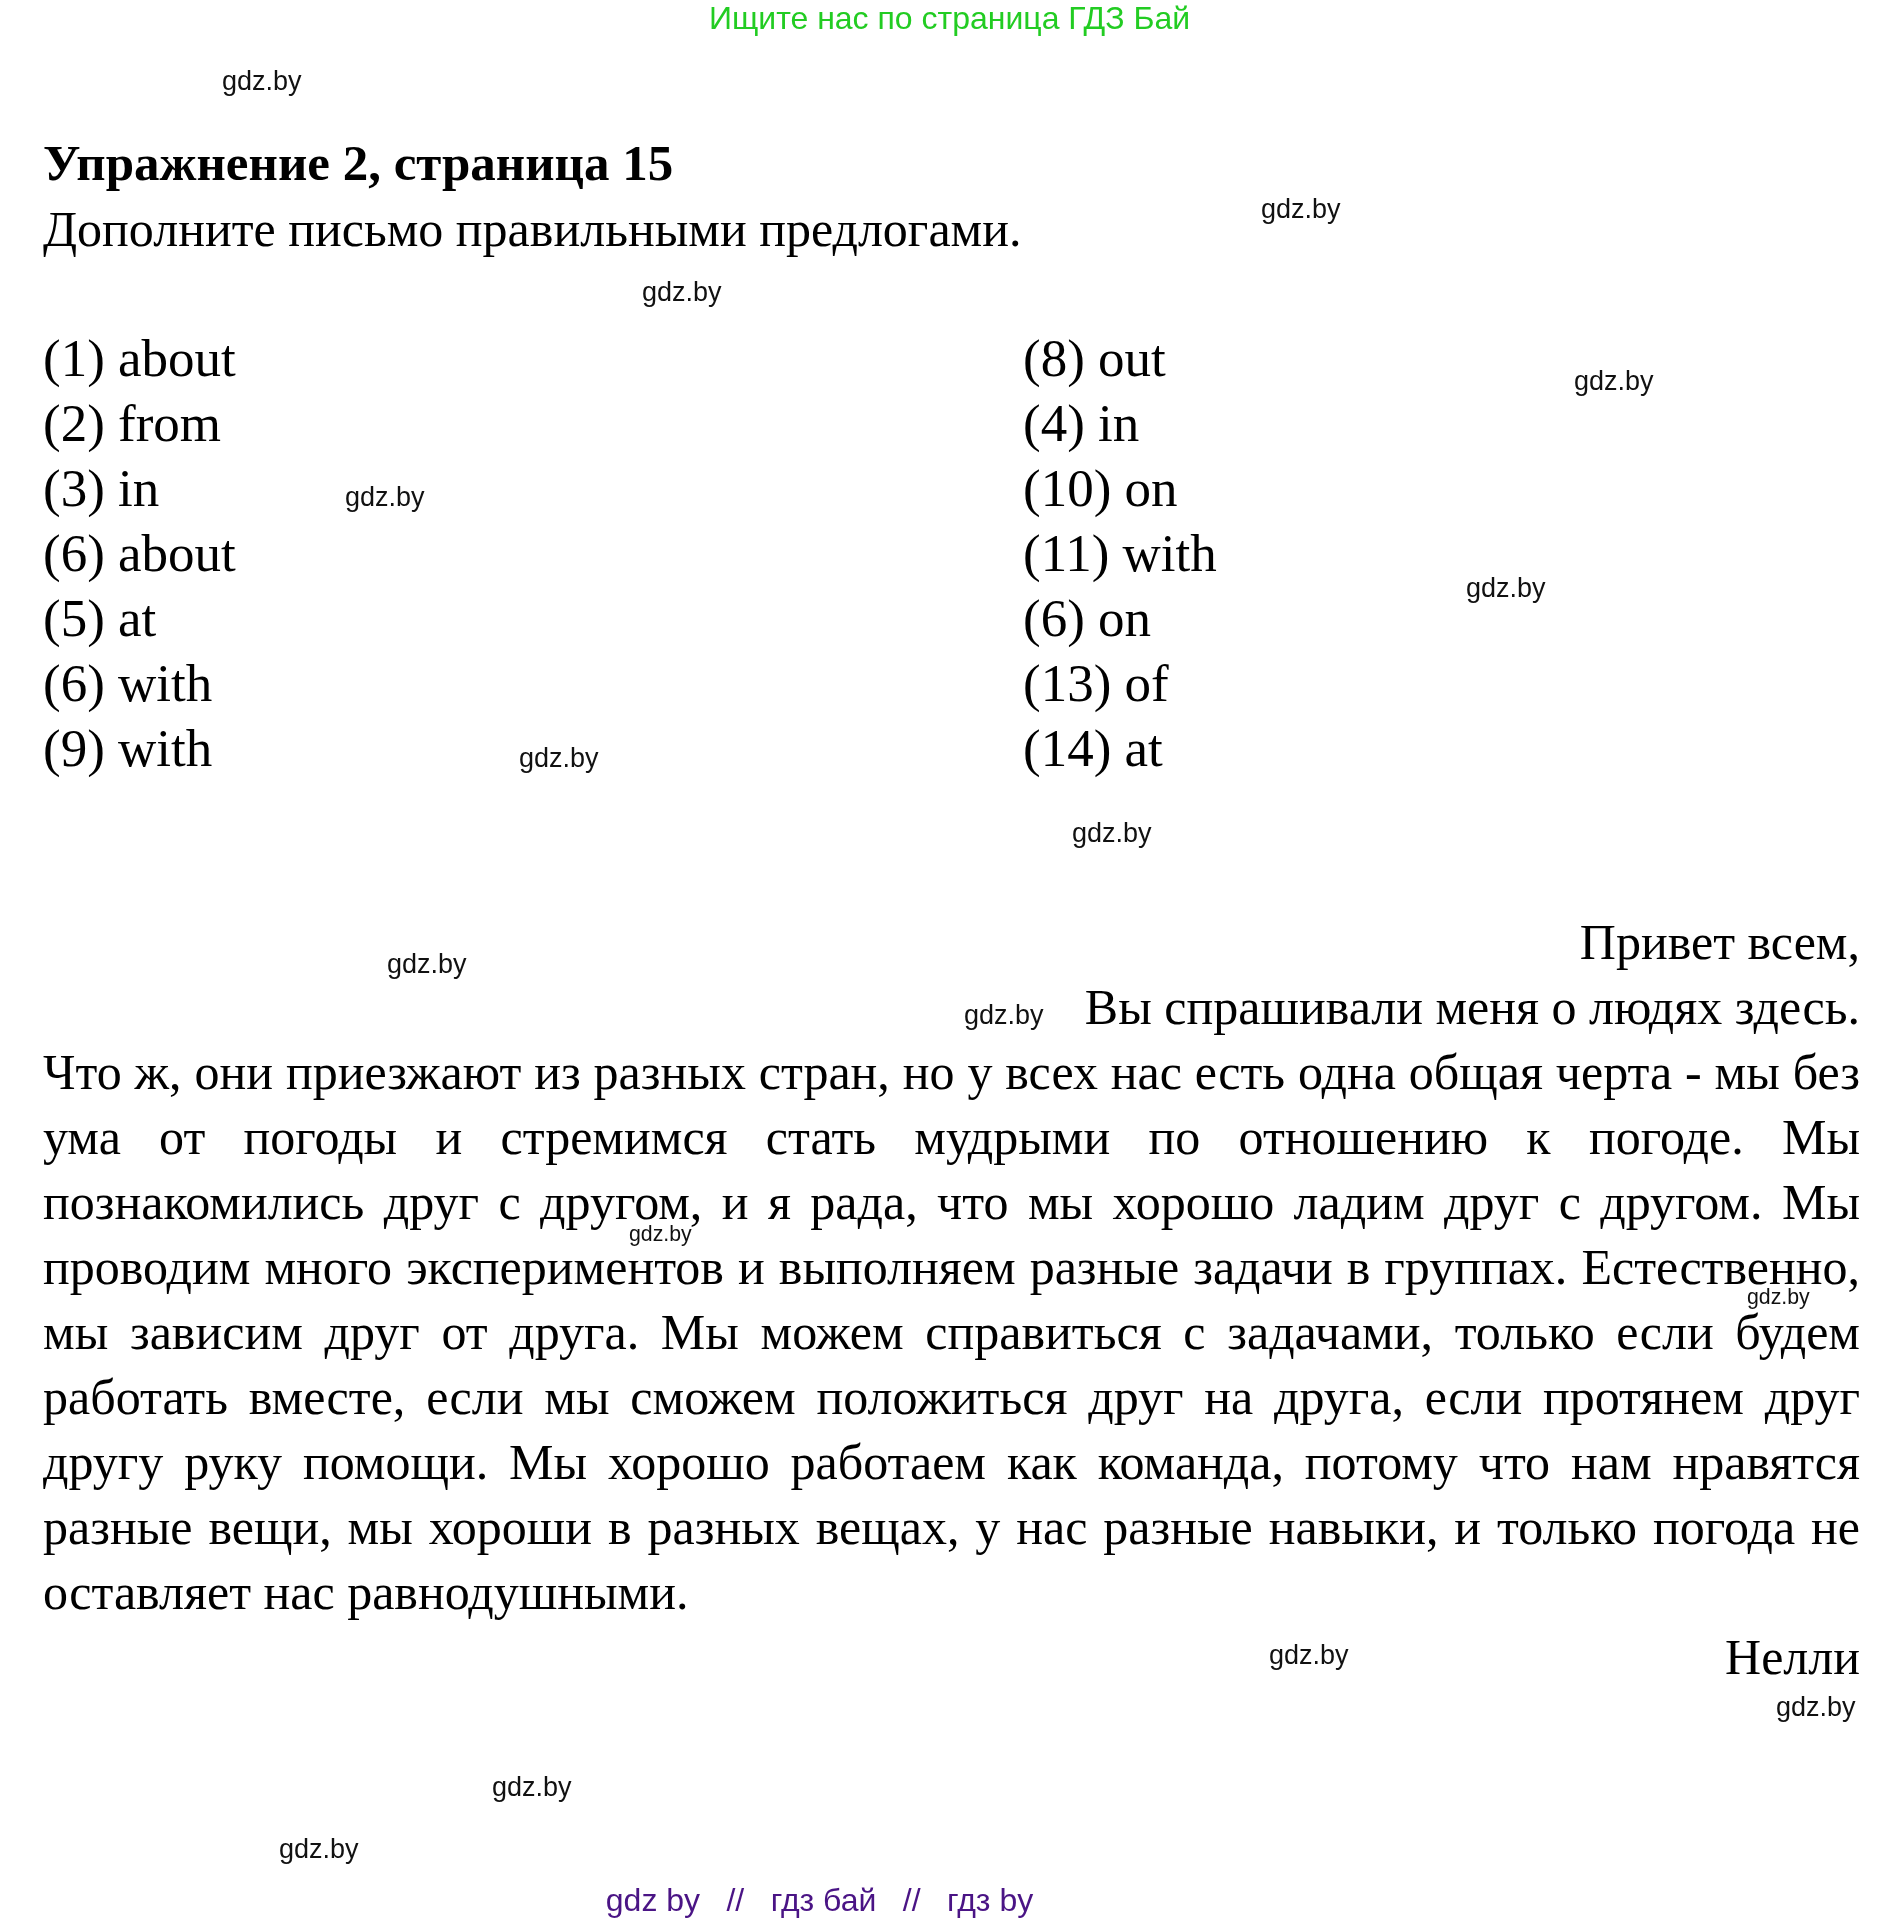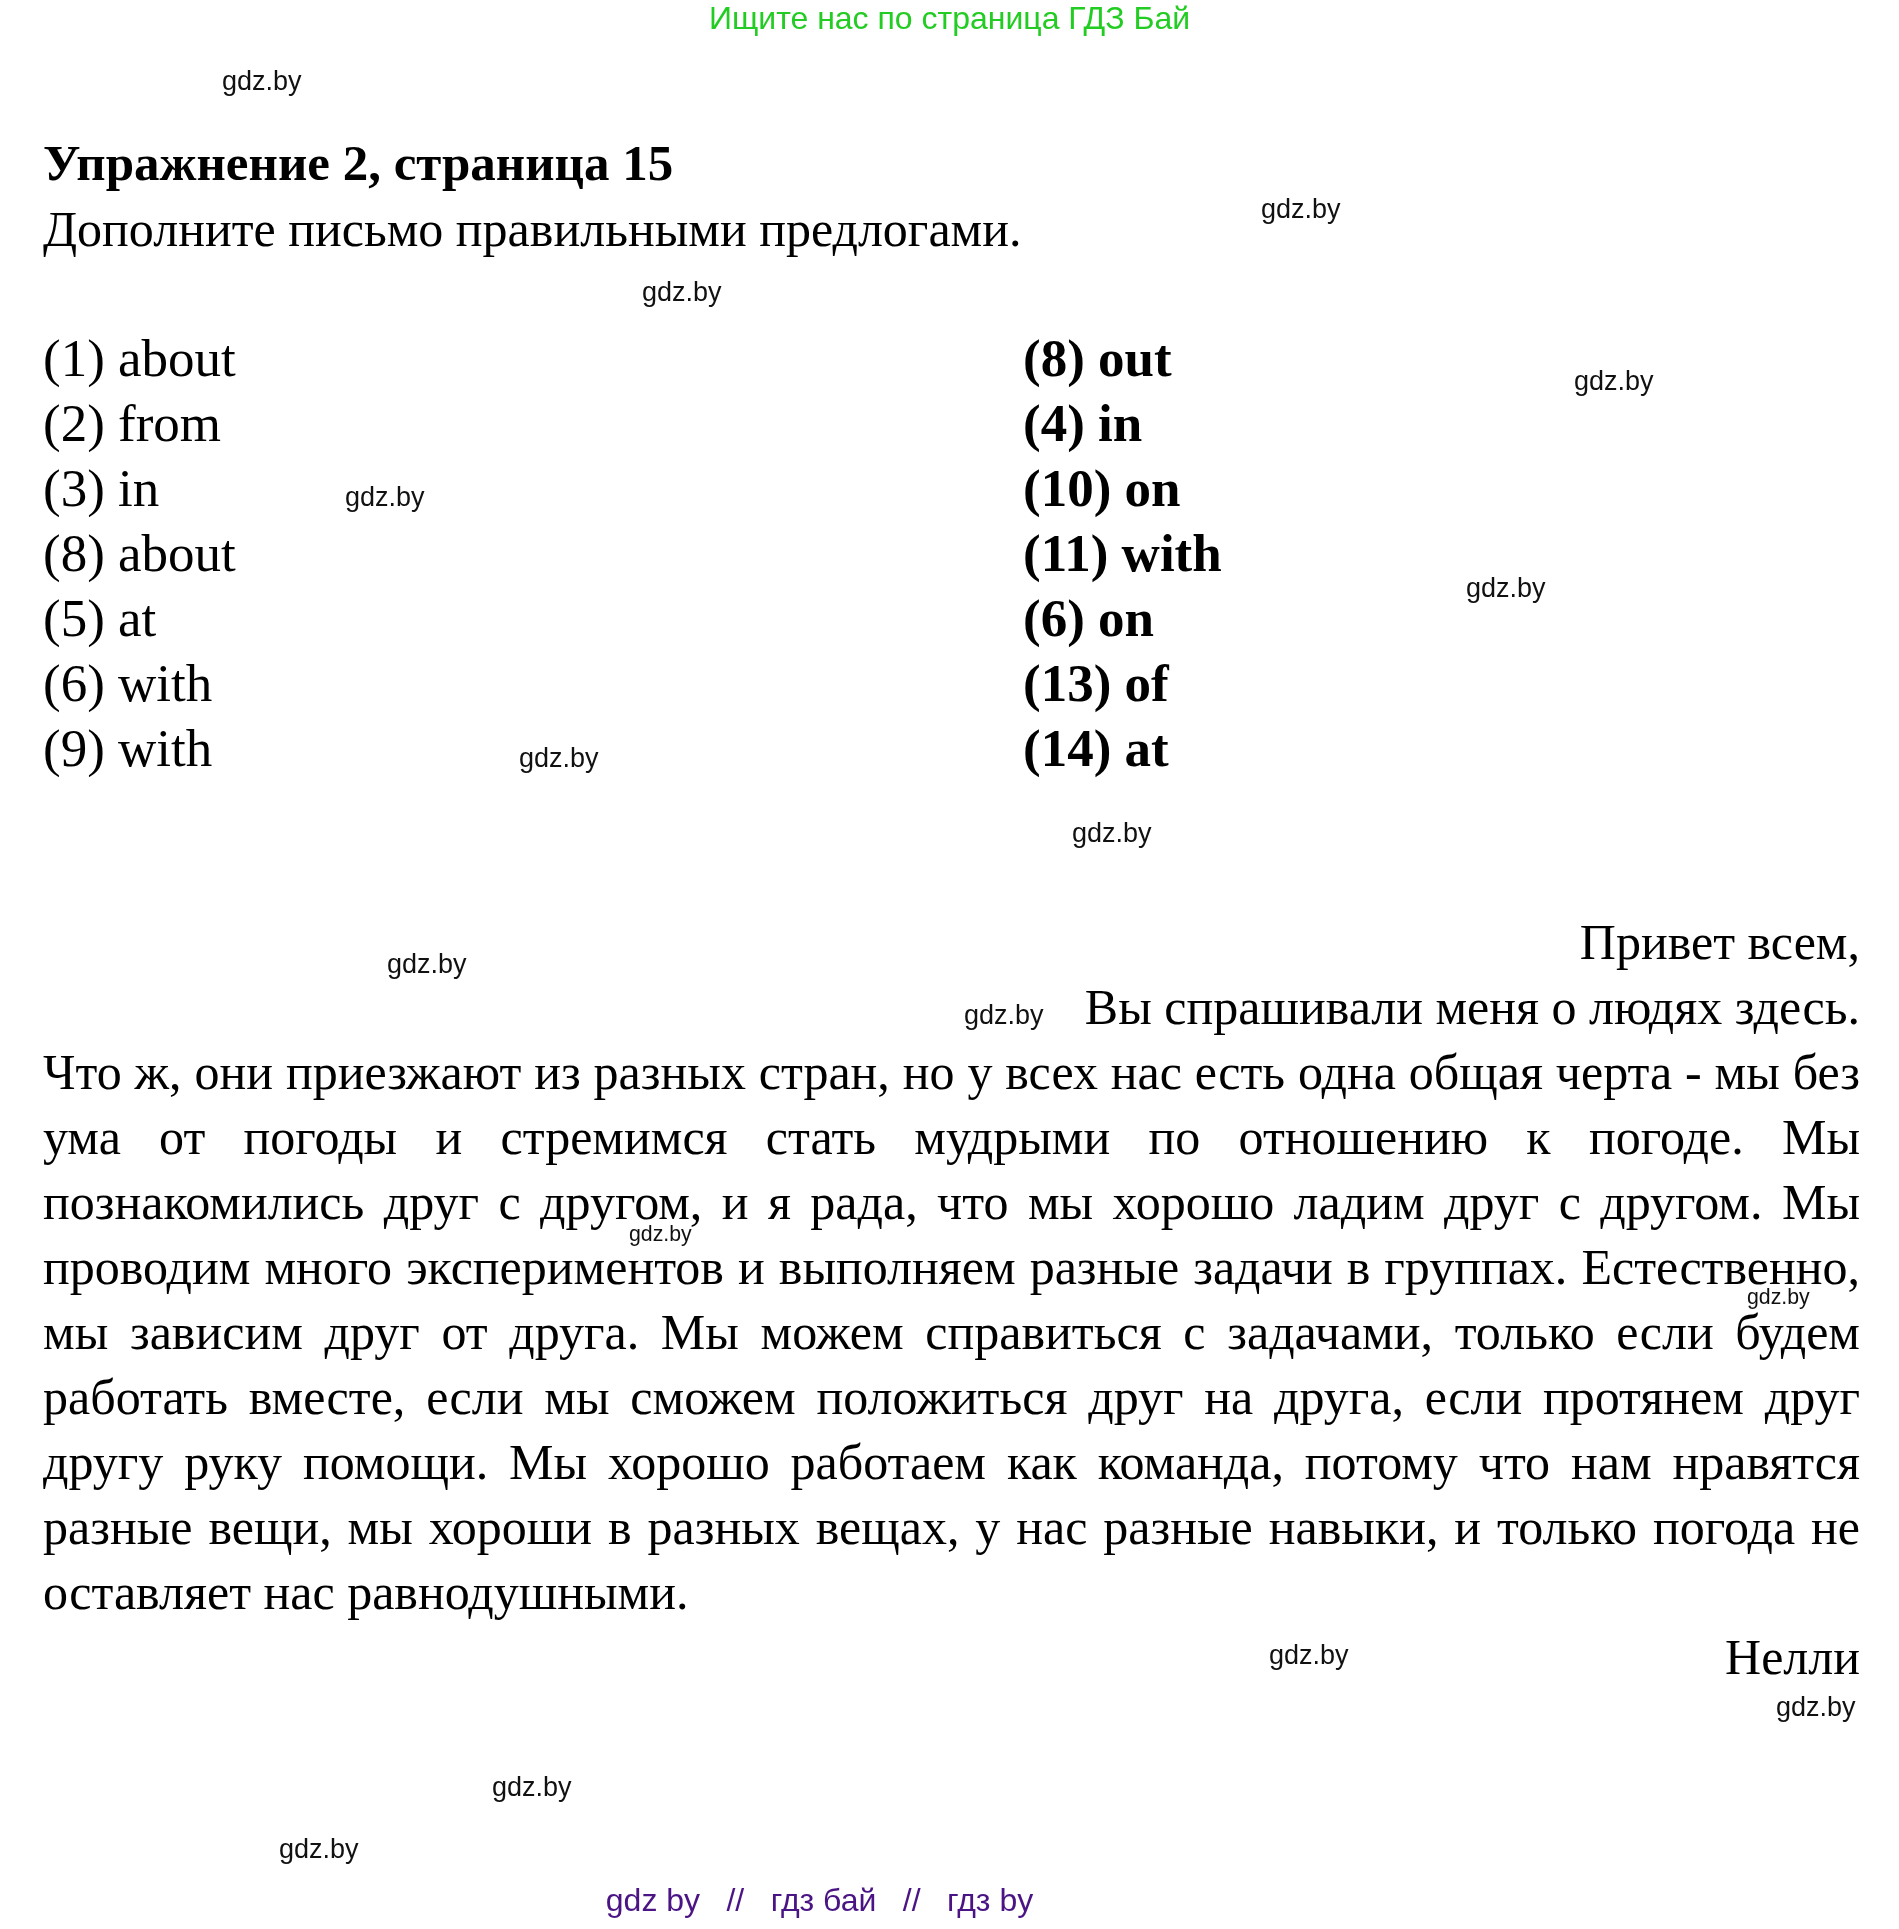--- a/index.html
+++ b/index.html
@@ -3,42 +3,42 @@
 <meta charset="utf-8">
 <style>
   html, body { margin:0; padding:0; background:#ffffff; }
   body { width:1899px; height:1929px; position:relative; overflow:hidden; font-family:"Liberation Serif", serif; color:#000; }
   .abs { position:absolute; white-space:nowrap; }
   .header { left:0; width:1899px; top:0; text-align:center; font-family:"Liberation Sans", sans-serif; font-size:32px; line-height:37px; }
   .title { left:43px; top:134px; font-size:51px; font-weight:bold; line-height:58px; }
   .subtitle { left:43px; top:200px; font-size:50px; line-height:58px; }
   .list { position:absolute; top:326px; font-size:53px; line-height:65px; }
   .list-left { left:43px; }
-  .list-right { left:1023px;font-weight:bold; }
+  .list-right { left:1023px; }
   .list .item { white-space:nowrap; }
   .wm { position:absolute; font-family:"Liberation Sans", sans-serif; font-size:27px; color:#111; white-space:nowrap; }
   .letter { position:absolute; left:43px; top:910px; width:1817px; font-size:50px; line-height:65px; }
   .letter .line { white-space:nowrap;text-align:right; }
   .letter .para { text-align:justify; text-align-last:left; }
   .footer { left:0; width:1639px; top:1881px; text-align:center; font-family:"Liberation Sans", sans-serif; font-size:32px; line-height:39px; }
   .footer .sep { margin:0 17.5px; }
 </style>
 </head>
 <body>
 
 <div class="abs header" style="color:#22cc22;">Ищите нас по страница ГДЗ Бай</div>
 
 <div class="abs title">Упражнение 2, страница 15</div>
 <div class="abs subtitle">Дополните письмо правильными предлогами.</div>
 
 <div class="list list-left">
   <div class="item">(1) about</div>
   <div class="item">(2) from</div>
   <div class="item">(3) in</div>
-  <div class="item">(8) about</div>
+  <div class="item">(6) about</div>
   <div class="item">(5) at</div>
   <div class="item">(6) with</div>
   <div class="item">(9) with</div>
 </div>
 
 <div class="list list-right">
   <div class="item">(8) out</div>
   <div class="item">(4) in</div>
   <div class="item">(10) on</div>
   <div class="item">(11) with</div>

